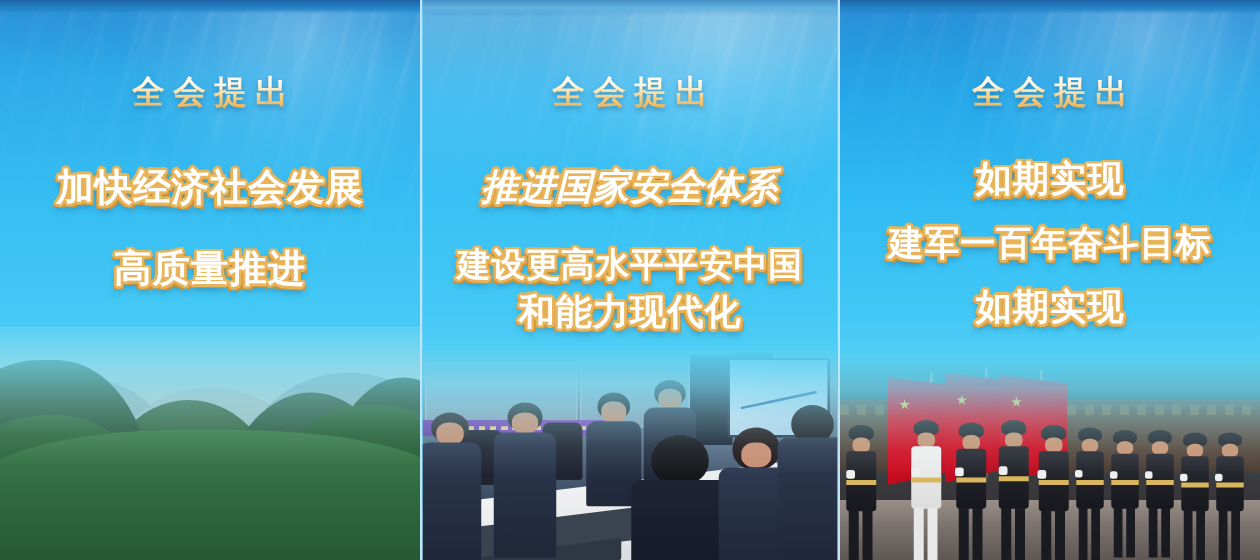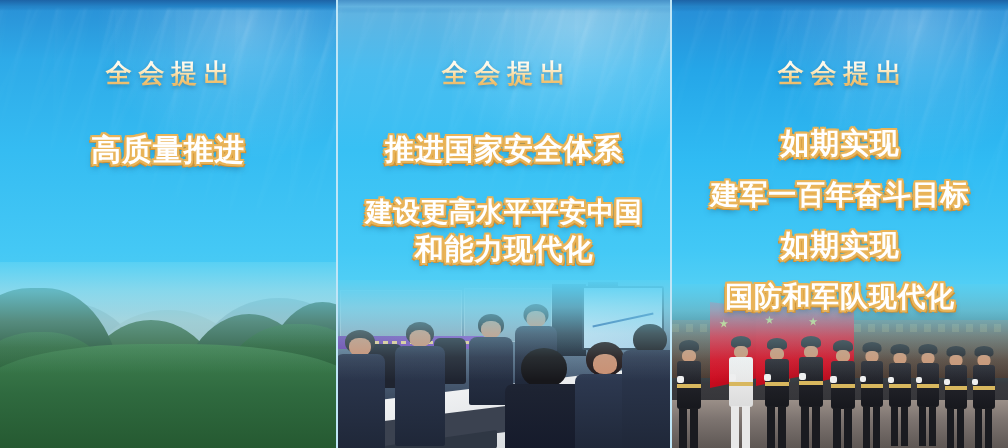--- a/index.html
+++ b/index.html
@@ -250,20 +250,21 @@
         <div class="v-fgL"></div>
         <div class="v-fgR"></div>
         <div class="v-fg"></div>
       </div>
       <div class="fade"></div>
     </div>
 
     <div class="content">
       <div class="hdr" style="top:56px;">全会提出</div>
       <div class="lines" style="top:130px;">
+        <div class="ln" style="margin-bottom:24px;">加快经济社会发展</div>
         <div class="ln" style="margin-bottom:24px;">高质量推进</div>
       </div>
     </div>
   </div>
 
   <div class="panel p2">
     <div class="sky"></div>
     <div class="rays"></div>
     <div class="glow"></div>
     <div class="topband"></div>
@@ -317,21 +318,21 @@
           <div class="head" style="top:0px;width:34px;height:30px;background:#1b1b20;"></div>
           <div class="body" style="top:26px;width:56px;height:100px;"></div>
         </div>
       </div>
       <div class="fade"></div>
     </div>
 
     <div class="content">
       <div class="hdr" style="top:56px;">全会提出</div>
       <div class="lines" style="top:130px;">
-        <div class="ln" style="margin-bottom:24px;">推进国家安全体系</div>
+        <div class="ln" style="margin-bottom:24px;font-style:italic;">推进国家安全体系</div>
         <div class="ln" style="font-size:27px;">建设更高水平平安中国</div>
         <div class="ln" style="margin-bottom:24px;">和能力现代化</div>
       </div>
     </div>
   </div>
 
   <div class="panel p3">
     <div class="sky"></div>
     <div class="rays"></div>
     <div class="glow"></div>
@@ -450,18 +451,17 @@
       </div>
       <div class="fade"></div>
     </div>
 
     <div class="content">
       <div class="hdr" style="top:56px;">全会提出</div>
       <div class="lines" style="top:124px;">
         <div class="ln" style="margin-bottom:12px;">如期实现</div>
         <div class="ln wide" style="margin-bottom:12px;">建军一百年奋斗目标</div>
         <div class="ln" style="margin-bottom:12px;">如期实现</div>
-        <div class="ln wide">国防和军队现代化</div>
       </div>
     </div>
   </div>
 
 </div>
 
 </body></html>

